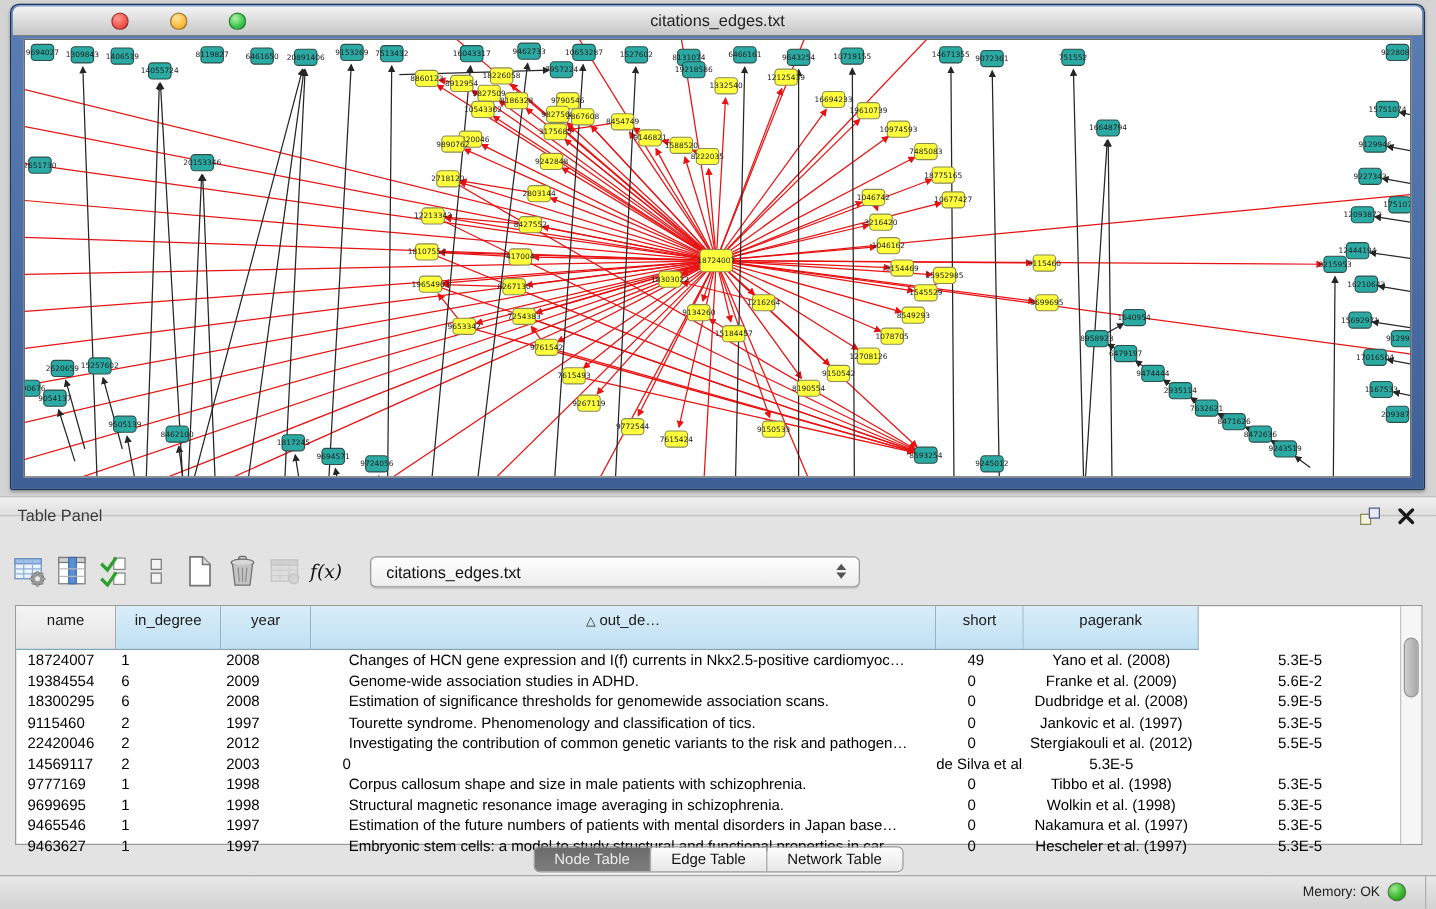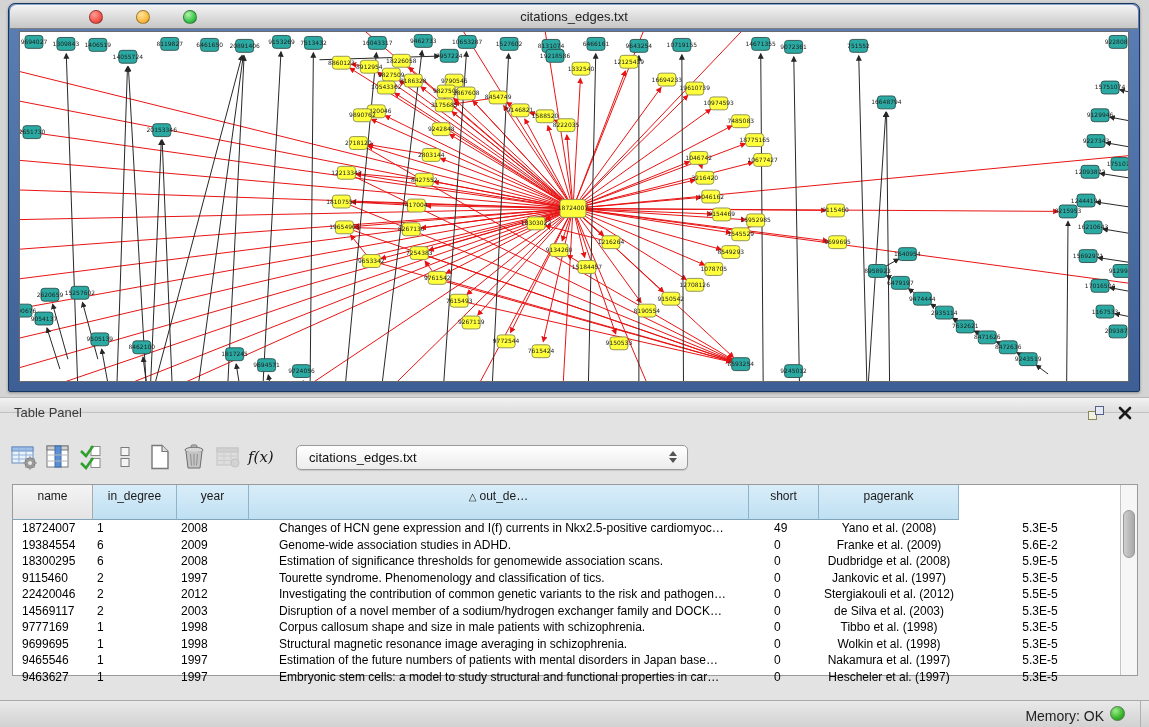--- a/index.html
+++ b/index.html
@@ -63,21 +63,21 @@
   .tp-tabbar { position:absolute; left:0; right:0; top:276px; height:27px; }
   .seg { position:absolute; left:50%; transform:translateX(-50%); top:3px; height:21px; display:flex;
     border:1px solid #9a9a9a; border-radius:5px; overflow:hidden; box-shadow:0 1px 0 rgba(255,255,255,.7); }
   .seg-btn { height:100%; font-size:12px; padding:0 16px; line-height:19px; background:linear-gradient(#fdfdfd,#e7e7e7);
     color:#111; border:none; border-left:1px solid #aaa; cursor:pointer; }
   .seg-btn:first-child { border-left:none; }
   .seg-btn.active { background:linear-gradient(#6b6b6b,#7d7d7d); color:#ececec; }
 
   
   .statusbar { position:absolute; left:0; top:700px; width:1149px; height:27px; background:linear-gradient(#e9e9e9,#d2d2d2); border-top:1px solid #aaa; }
-  .mem-label { position:absolute; right:45px; top:7px; font-size:14px; color:#222; }
+  .mem-label { position:absolute; right:45px; top:7px; font-size:11px; color:#222; }
   .mem-dot { position:absolute; right:24px; top:5px; width:15px; height:15px; border-radius:50%;
     background:radial-gradient(circle at 35% 30%, #9cec8c, #35b52b 60%, #1e8a18); border:1px solid #567a4e; }
   .sb-div { position:absolute; right:8px; top:0; bottom:0; width:1px; background:#b0b0b0; }
 </style>
 </head>
 <body>
 
 <div class="screen">
 
   <div class="net-window">
@@ -875,21 +875,20 @@
             <div class="td c2">2012</div>
             <div class="td c3">Investigating the contribution of common genetic variants to the risk and pathogen…</div>
             <div class="td c4">0</div>
             <div class="td c5">Stergiakouli et al. (2012)</div>
             <div class="td c6">5.5E-5</div>
           </div>
           <div class="tgrid tr">
             <div class="td c0">14569117</div>
             <div class="td c1">2</div>
             <div class="td c2">2003</div>
-            <div class="td c3">Disruption of a novel member of a sodium/hydrogen exchanger family and DOCK…</div>
             <div class="td c4">0</div>
             <div class="td c5">de Silva et al. (2003)</div>
             <div class="td c6">5.3E-5</div>
           </div>
           <div class="tgrid tr">
             <div class="td c0">9777169</div>
             <div class="td c1">1</div>
             <div class="td c2">1998</div>
             <div class="td c3">Corpus callosum shape and size in male patients with schizophrenia.</div>
             <div class="td c4">0</div>
@@ -922,20 +921,27 @@
             <div class="td c4">0</div>
             <div class="td c5">Hescheler et al. (1997)</div>
             <div class="td c6">5.3E-5</div>
           </div>
         </div>
       <div class="vscroll">
         <div class="vthumb"></div>
       </div>
     </div>
 
+    <div class="tp-tabbar">
+      <div class="seg" id="segtabs">
+          <button class="seg-btn active">Node Table</button>
+          <button class="seg-btn">Edge Table</button>
+          <button class="seg-btn">Network Table</button>
+        </div>
+    </div>
   </div>
 
   <div class="statusbar">
     <span class="mem-label">Memory: OK</span>
     <span class="mem-dot"></span>
     <span class="sb-div"></span>
   </div>
 </div>
 
 </body></html>

